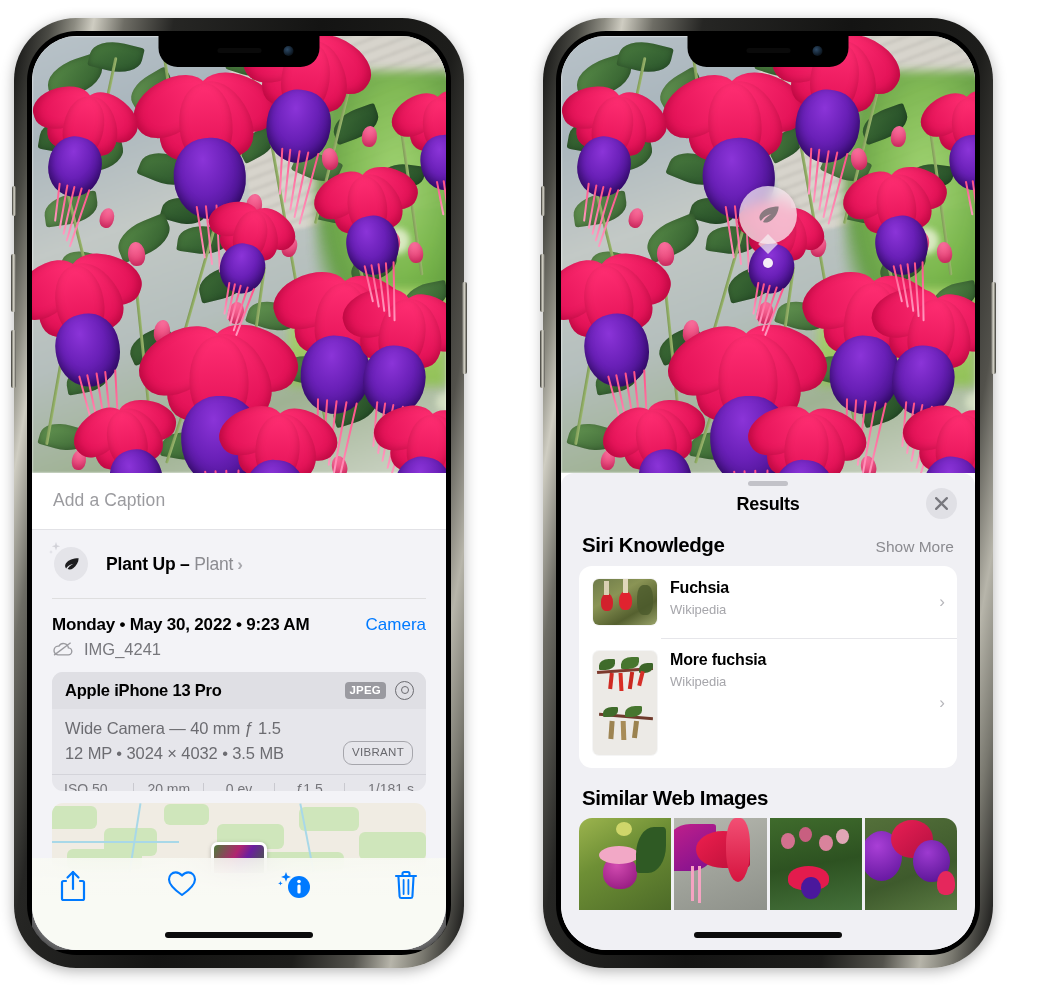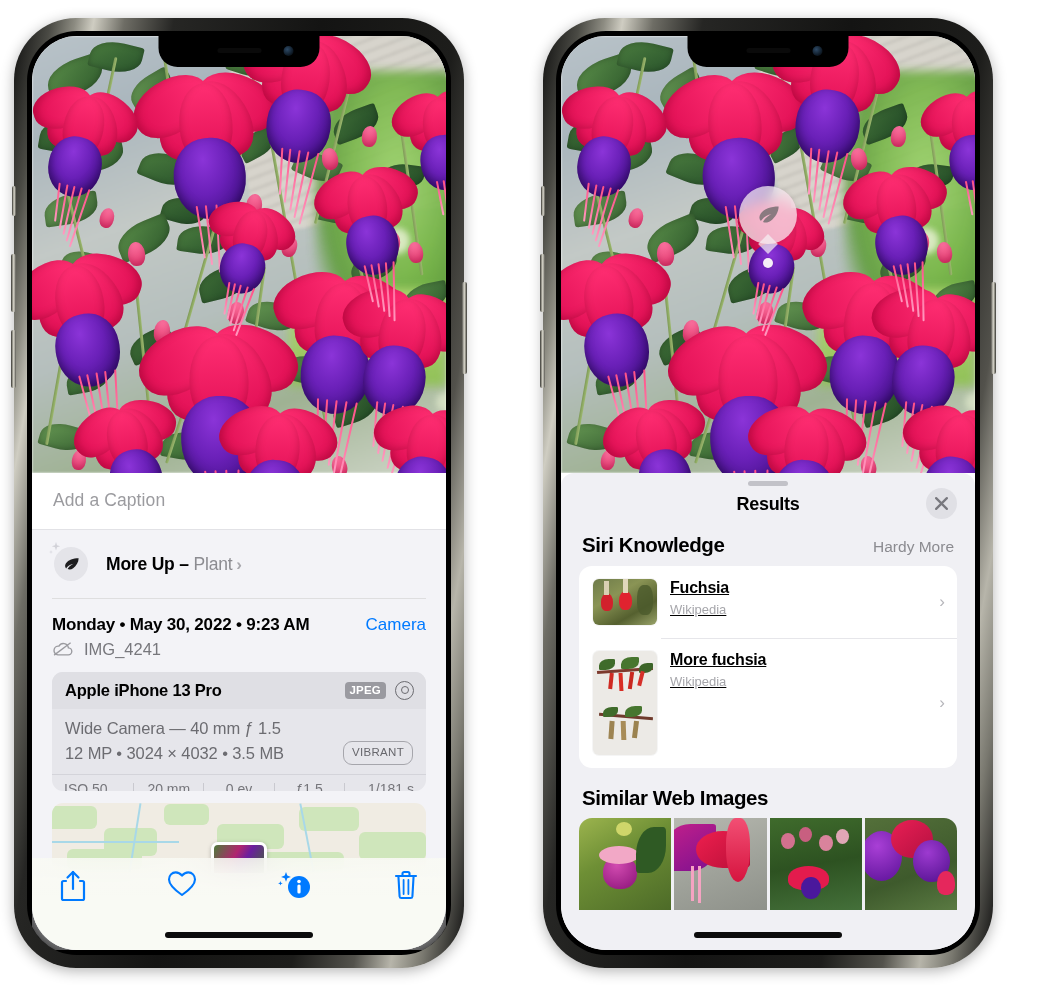--- a/index.html
+++ b/index.html
@@ -345,21 +345,21 @@
     content: ""; position: absolute; left: 82px; right: 0; top: 0;
     height: 1px; background: #e6e6ea;
   }
   .thumb {
     flex: 0 0 auto; border-radius: 6px; overflow: hidden; position: relative;
     box-shadow: 0 0 0 1px rgba(0,0,0,.04);
   }
   .thumb-1 { width: 64px; height: 46px;
     background: linear-gradient(150deg,#6e7b4a 0%,#8a9455 35%,#55602f 70%,#9aa46a 100%); }
   .thumb-2 { width: 64px; height: 104px; background: #eceae6; }
-  .kr-text { flex: 1; min-width: 0; text-decoration: underline; }
+  .kr-text { flex: 1; min-width: 0; }
   .kr-title { font-size: 16px; font-weight: bold; color: #000; letter-spacing: -.2px; margin-bottom: 2px; }
   .kr-desc { font-size: 15px; color: #75757a; line-height: 1.32; letter-spacing: -.1px; }
   .kr-src { font-size: 13px; color: #a6a6ab; margin-top: 5px; }
   .kr-chev { align-self: center; color: #b6b6bb; font-size: 17px; padding-left: 2px; }
 
   .web-strip { display: flex; gap: 3px; margin: 0 18px; border-radius: 13px 13px 0 0; overflow: hidden; }
   .web-thumb { flex: 1; height: 92px; }
 </style>
 </head>
 <body>
@@ -665,21 +665,21 @@
                 <path d="M9 2 L10 5.2 L13.2 6.2 L10 7.2 L9 10.4 L8 7.2 L4.8 6.2 L8 5.2 Z" fill="#d2d2d8"></path>
                 <path d="M4 10 L4.5 11.5 L6 12 L4.5 12.5 L4 14 L3.5 12.5 L2 12 L3.5 11.5 Z" fill="#dcdce1"></path>
               </svg>
               <div class="lookup-circle">
                 <svg width="19" height="19" viewBox="0 0 24 24">
                   <path d="M21 4c-7 0-13 2-16 6.5-1.6 2.4-1.4 5 .2 6.4l1.1-1.4c2-2.6 5-4.2 8.4-4.6-2.7 1.1-5 2.9-6.6 5.2l-1 1.6c2 1.1 4.8.7 7-1C18 13.6 21 9 21 4z" fill="#1d1d1f"></path>
                 </svg>
               </div>
             </div>
             <div class="lookup-text">
-              <span>More Up – </span><span class="sub">Plant</span><span class="chev-gray">›</span>
+              <span>Plant Up – </span><span class="sub">Plant</span><span class="chev-gray">›</span>
             </div>
           </div>
 
           <div class="divider"></div>
 
           <div class="date-row">
             <div class="date-txt">Monday • May 30, 2022 • 9:23 AM</div>
             <div class="adjust-txt">Camera</div>
           </div>
 
@@ -1079,21 +1079,21 @@
             <div class="sheet-title">Results</div>
             <div class="close-btn">
               <svg width="15" height="15" viewBox="0 0 14 14">
                 <path d="M2 2 L12 12 M12 2 L2 12" stroke="#78787e" stroke-width="2.1" stroke-linecap="round"></path>
               </svg>
             </div>
           </div>
 
           <div class="sec-head">
             <div class="sec-title">Siri Knowledge</div>
-            <div class="sec-action">Hardy More</div>
+            <div class="sec-action">Show More</div>
           </div>
 
           <div class="know-card">
             <div class="know-row">
               <div class="thumb thumb-1">
                 <div style="position:absolute;left:8px;top:14px;width:12px;height:18px;border-radius:50% 50% 40% 40%;background:#d2212c"></div>
                 <div style="position:absolute;left:26px;top:12px;width:13px;height:19px;border-radius:50% 50% 40% 40%;background:#e0232f"></div>
                 <div style="position:absolute;left:11px;top:2px;width:5px;height:14px;background:#d9d0b2"></div>
                 <div style="position:absolute;left:30px;top:0px;width:5px;height:14px;background:#e0d7bb"></div>
                 <div style="position:absolute;left:44px;top:6px;width:16px;height:30px;border-radius:40%;background:#4b5a2c;opacity:.8"></div>

